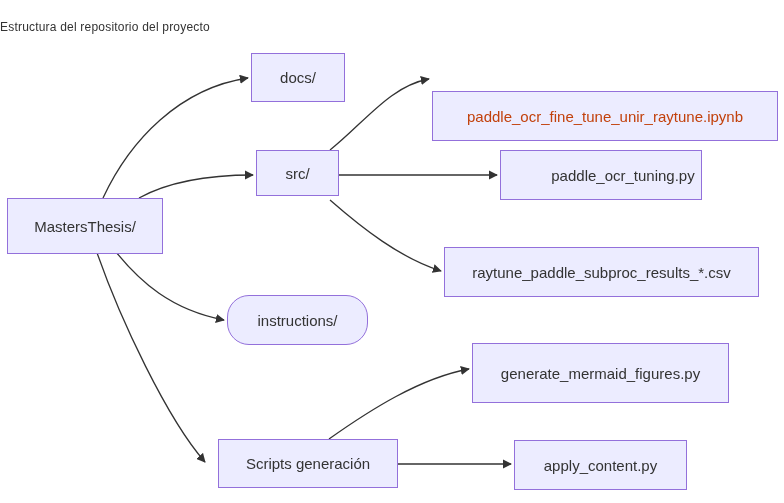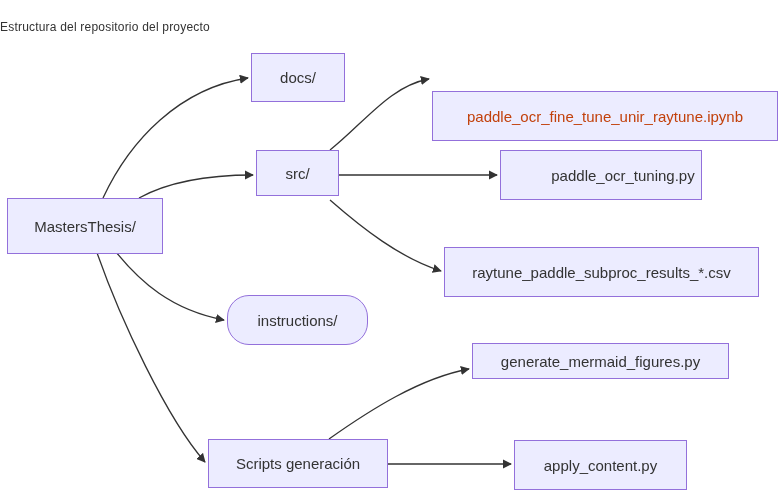--- a/index.html
+++ b/index.html
@@ -85,22 +85,22 @@
     </div>
     <div class="node" style="left: 500px; top: 150px; width: 202px; height: 50px; background: rgb(236, 236, 255); border-color: rgb(147, 112, 219); color: rgb(51, 51, 51); padding-left: 44px;">
       <span>paddle_ocr_tuning.py</span>
     </div>
     <div class="node" style="left: 444px; top: 247px; width: 315px; height: 50px; background: rgb(236, 236, 255); border-color: rgb(147, 112, 219); color: rgb(51, 51, 51);">
       <span>raytune_paddle_subproc_results_*.csv</span>
     </div>
     <div class="node" style="left: 227px; top: 295px; width: 141px; height: 50px; background: rgb(236, 236, 255); border-color: rgb(147, 112, 219); color: rgb(51, 51, 51); border-radius: 22px;">
       <span>instructions/</span>
     </div>
-    <div class="node" style="left: 472px; top: 343px; width: 257px; height: 36px; background: rgb(236, 236, 255); border-color: rgb(147, 112, 219); color: rgb(51, 51, 51);">
+    <div class="node" style="left: 472px; top: 343px; width: 257px; height: 60px; background: rgb(236, 236, 255); border-color: rgb(147, 112, 219); color: rgb(51, 51, 51);">
       <span>generate_mermaid_figures.py</span>
     </div>
-    <div class="node" style="left: 208px; top: 439px; width: 180px; height: 49px; background: rgb(236, 236, 255); border-color: rgb(147, 112, 219); color: rgb(51, 51, 51);">
+    <div class="node" style="left: 218px; top: 439px; width: 180px; height: 49px; background: rgb(236, 236, 255); border-color: rgb(147, 112, 219); color: rgb(51, 51, 51);">
       <span>Scripts generación</span>
     </div>
     <div class="node" style="left: 514px; top: 440px; width: 173px; height: 50px; background: rgb(236, 236, 255); border-color: rgb(147, 112, 219); color: rgb(51, 51, 51);">
       <span>apply_content.py</span>
     </div>
   </div>
 
 </body></html>

